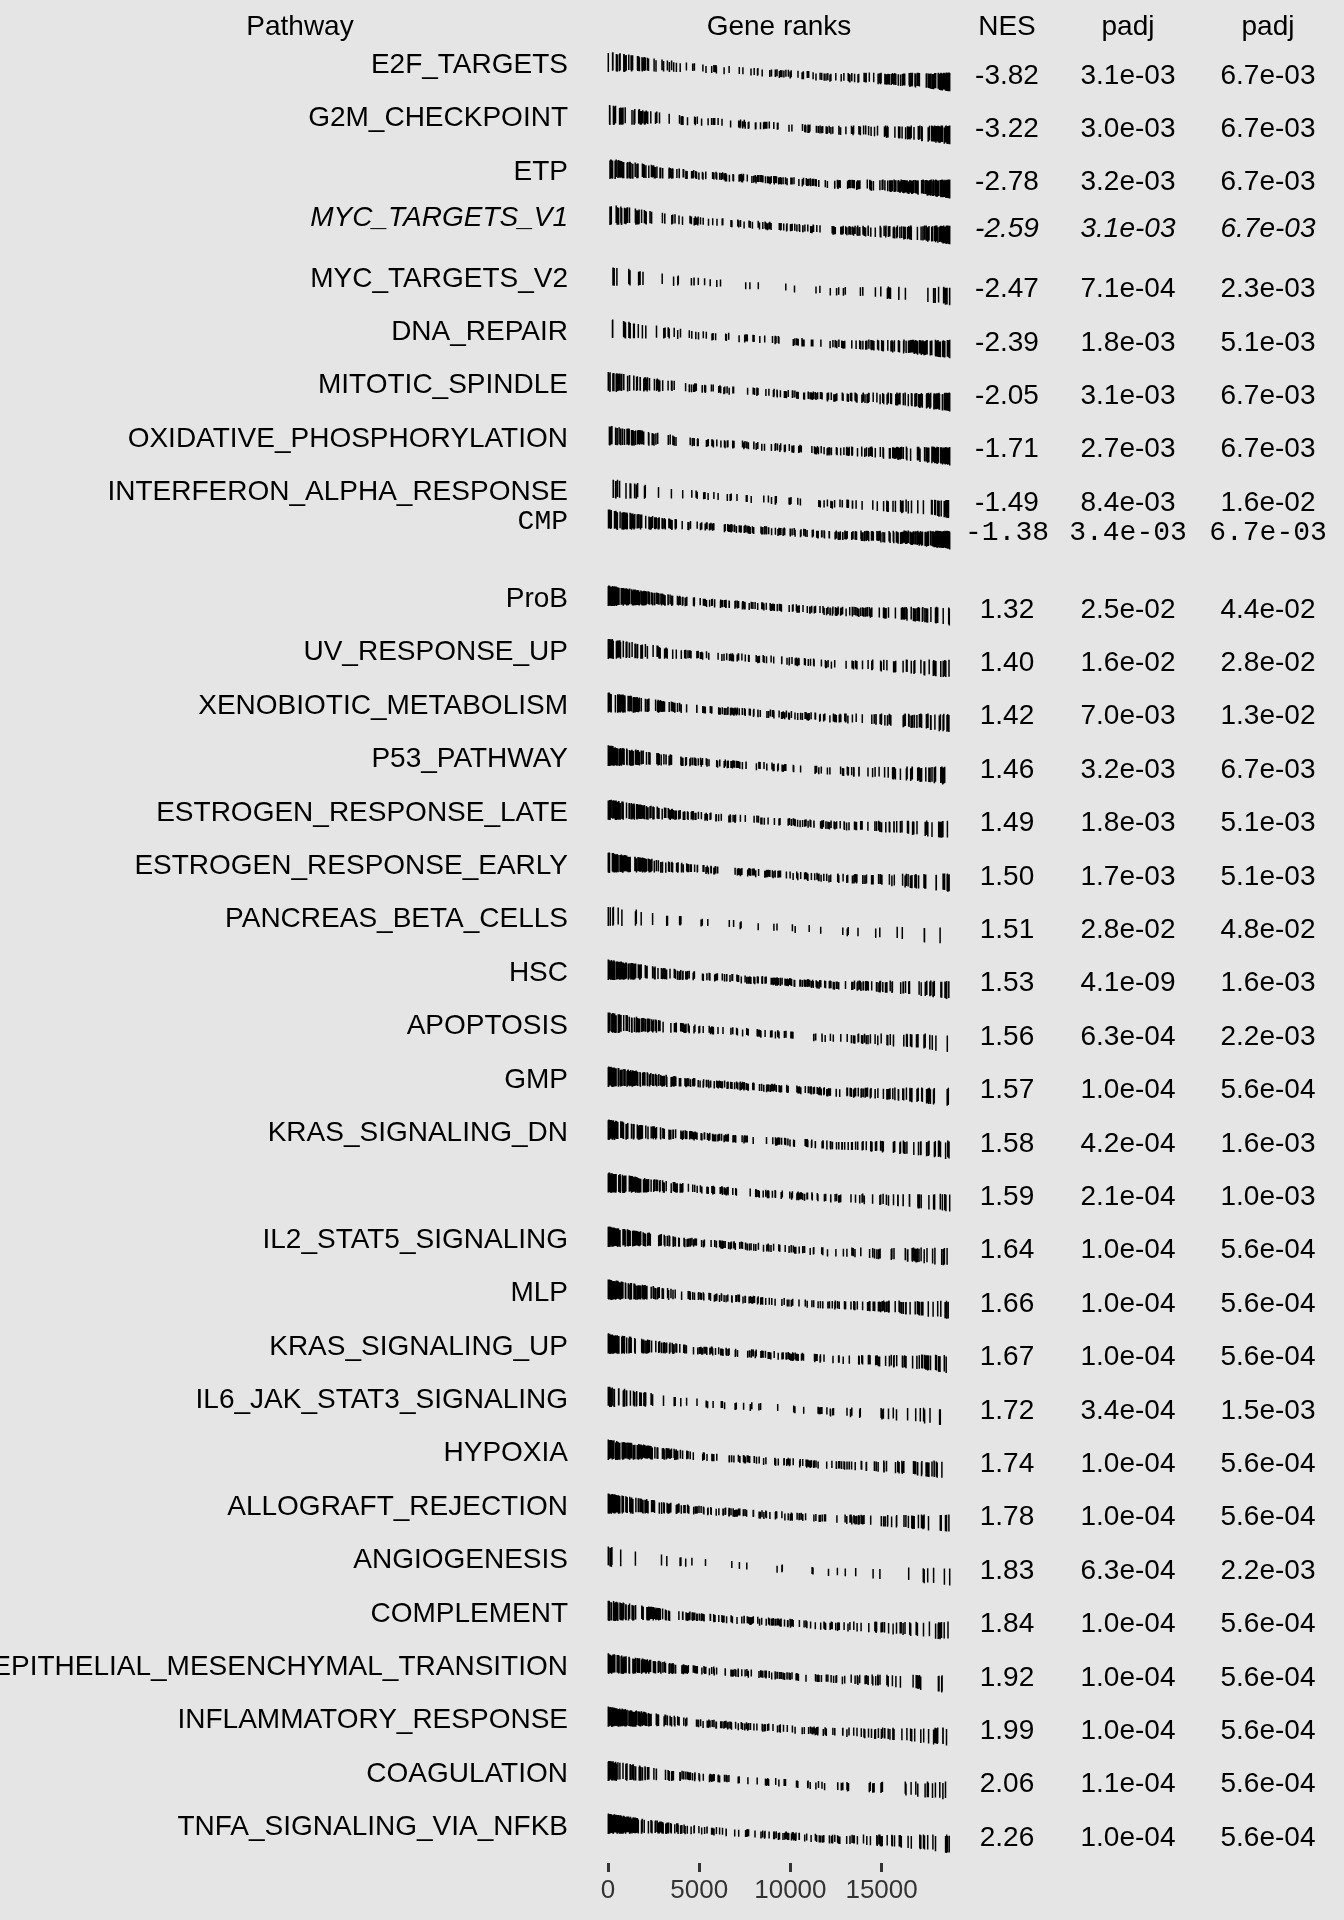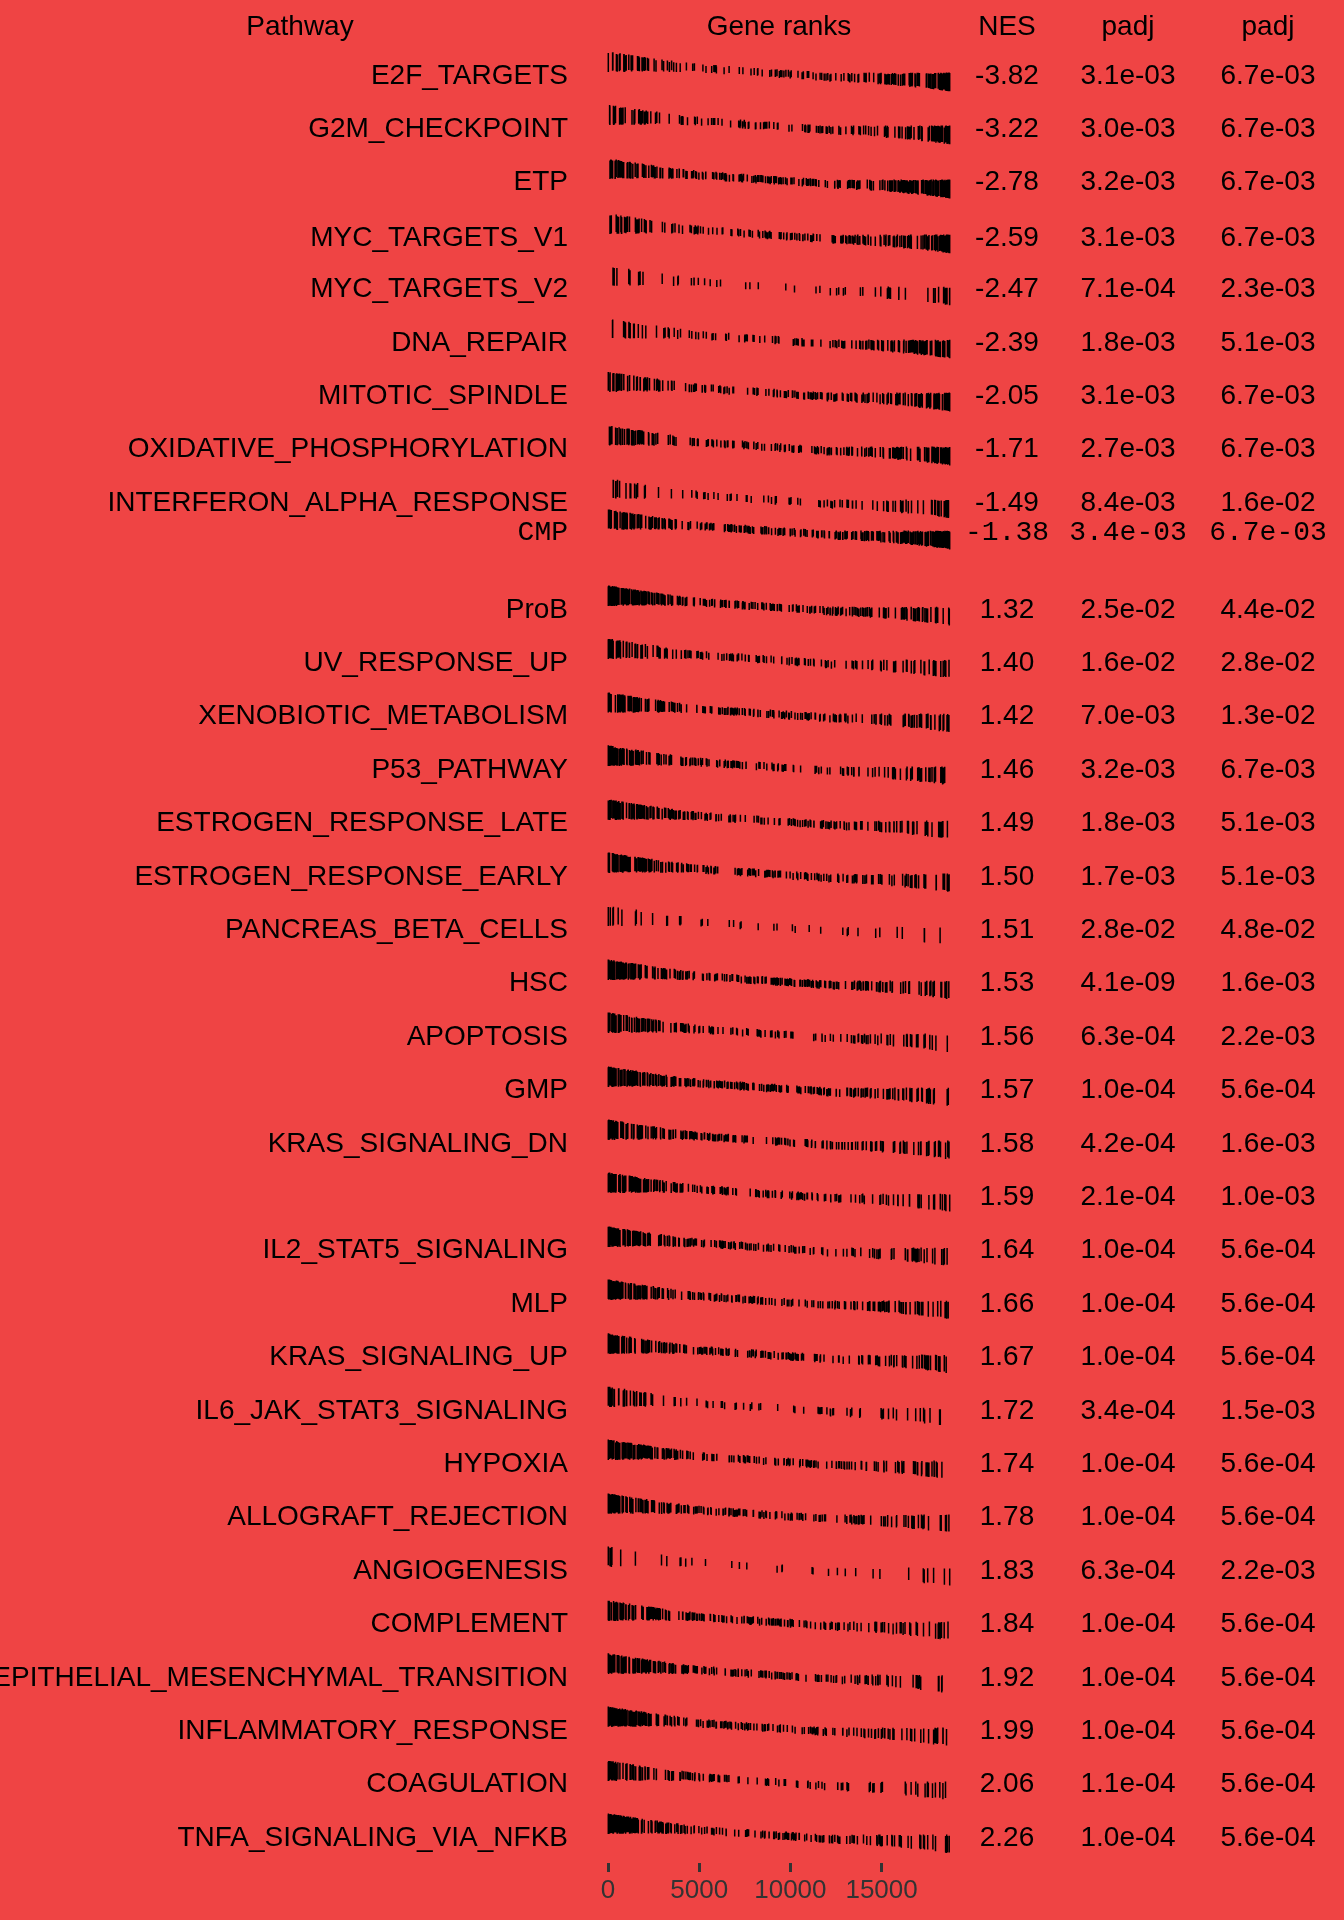--- a/index.html
+++ b/index.html
@@ -1,24 +1,24 @@
 <!DOCTYPE html>
 <html><head>
 <meta charset="utf-8">
 <style>
   html,body{margin:0;padding:0;background:#ffffff;}
   body{font-family:"Liberation Sans", sans-serif; color:#000;}
-  #canvas{position:relative;width:1344px;height:1920px;background:#ef4444;overflow:hidden;}
+  #canvas{position:relative;width:1344px;height:1920px;background:#e5e5e5;overflow:hidden;}
   .hdr{position:absolute;top:6px;height:40px;line-height:40px;font-size:28px;color:#000;
        transform:translateX(-50%);white-space:nowrap;}
   #rows{position:absolute;left:0;top:0;width:1344px;height:1920px;}
   .grow{position:absolute;left:0;width:1344px;}
   .pathway-label{position:absolute;left:0;width:568px;top:0;height:100%;
        font-size:28px;text-align:right;white-space:nowrap;overflow:hidden;
-       display:flex;align-items:center;justify-content:flex-end;}
+       display:flex;justify-content:flex-end;}
   .pathway-label span{display:inline-block;}
   .ranksvg{position:absolute;left:600px;top:0;}
   .cell{position:absolute;top:0;height:100%;font-size:28px;text-align:center;
        display:flex;align-items:center;justify-content:center;white-space:nowrap;}
   .cell.nes{left:930px;width:154px;}
   .cell.pval{left:1051px;width:154px;}
   .cell.padj{left:1191px;width:154px;}
   .axis-tick{position:absolute;width:3px;height:9px;background:#333;}
   .axis-label{position:absolute;transform:translateX(-50%);font-size:26px;color:#333;
        white-space:nowrap;}
@@ -60,21 +60,21 @@
     <div class="pathway-label">
           <span>ETP</span>
         </div>
     <svg class="ranksvg" width="358" height="54" viewBox="0 0 358 54">
           <path d="M344.0 25.8V42.1M336.4 25.0V40.4M53.6 10.3V22.1M294.1 24.6V35.7M37.4 8.6V22.7M116.7 17.7V24.7M156.0 21.5V28.5M139.4 19.2V26.2M317.9 25.3V38.7M116.0 16.8V23.8M240.2 25.3V32.9M52.2 10.5V22.5M257.6 25.3V33.8M348.8 26.5V43.3M212.4 23.7V30.7M79.2 13.6V22.4M113.9 17.5V24.5M234.7 26.4V33.8M31.0 8.5V23.6M309.9 25.0V37.6M225.3 25.0V32.2M336.0 26.1V41.4M334.0 25.2V40.3M347.8 26.4V43.1M102.4 16.7V23.7M155.3 20.0V27.0M345.0 24.8V41.2M160.8 20.0V27.0M12.6 5.4V23.5M349.6 26.2V43.1M234.8 25.8V33.2M327.8 26.3V40.7M332.8 26.2V41.1M333.4 25.9V40.9M344.3 25.7V42.0M347.5 25.5V42.2M43.6 9.0V22.2M91.6 16.0V23.6M349.3 24.8V41.7M124.3 18.2V25.2M349.7 25.4V42.3M29.6 6.7V22.1M55.2 12.0V23.6M198.9 23.9V30.9M147.3 19.5V26.5M337.1 25.4V40.9M15.1 6.3V23.9M165.5 21.3V28.3M18.8 5.3V22.4M315.0 25.1V38.1M302.7 25.8V37.7M210.3 23.2V30.2M335.8 25.8V41.1M126.5 19.4V26.4M349.7 26.0V43.0M194.0 22.2V29.2M323.1 24.6V38.5M190.9 22.4V29.4M342.1 26.0V42.0M347.8 25.0V41.8M20.8 5.9V22.7M141.5 20.3V27.3M69.2 12.4V22.2M294.8 25.9V37.1M348.4 26.2V43.0M295.9 25.2V36.4M83.2 14.1V22.5M10.8 4.5V22.9M181.3 22.6V29.6M348.6 25.0V41.8M54.3 11.7V23.4M330.5 25.0V39.7M216.1 24.2V31.2M31.0 8.1V23.2M72.9 13.8V23.2M318.1 26.3V39.7M349.1 26.0V42.9M324.0 25.2V39.1M27.8 7.0V22.6M346.3 25.8V42.3M176.5 21.3V28.3M335.6 25.2V40.5M30.2 7.2V22.4M250.2 25.1V33.2M290.0 26.0V36.7M105.7 17.2V24.2M248.4 25.1V33.1M38.0 8.4V22.4M349.7 25.2V42.1M329.5 25.3V39.9M159.0 20.1V27.1M325.7 24.9V39.0M349.3 25.6V42.5M192.1 22.5V29.5M279.9 25.2V35.2M30.2 8.5V23.7M349.3 25.4V42.3M331.2 24.6V39.4M171.2 20.9V27.9M304.6 25.8V37.8M202.3 24.6V31.6M305.7 25.3V37.5M141.6 18.8V25.8M308.9 26.5V38.9M282.2 24.9V35.0M341.2 25.2V41.1M341.9 24.7V40.7M125.5 19.3V26.3M300.2 26.2V37.8M16.2 4.6V22.1M344.5 25.5V41.8M93.0 16.1V23.6M210.6 24.3V31.3M341.6 24.9V40.9M298.6 24.9V36.4M349.5 25.1V42.1M340.9 26.4V42.3M259.1 25.6V34.2M331.0 26.0V40.7M169.0 21.6V28.6M36.9 9.1V23.3M337.1 26.5V41.9M349.7 26.0V43.0M326.1 24.9V39.1M253.0 25.0V33.2M208.6 23.8V30.8M21.6 5.9V22.5M292.3 25.3V36.2M271.2 26.1V35.4M42.4 8.6V21.9M206.8 24.0V31.0M83.7 14.2V22.5M304.3 25.0V37.0M307.5 26.2V38.5M346.7 26.1V42.7M69.0 13.8V23.7M175.2 20.9V27.9M343.4 25.6V41.8M342.8 24.8V40.9M133.5 19.6V26.6M344.1 25.8V42.1M79.3 14.5V23.3M257.6 25.8V34.3M187.1 23.3V30.3M44.3 9.7V22.8M60.7 12.4V23.3M185.5 22.2V29.2M349.4 25.7V42.6M327.3 25.2V39.6M239.1 25.0V32.6M342.7 25.6V41.7M43.7 9.9V23.1M335.6 25.3V40.6M338.3 25.4V41.0M349.7 24.8V41.8M290.8 25.2V36.0M87.1 16.1V24.1M317.5 25.8V39.1M95.7 16.0V23.4M23.7 7.0V23.3M207.8 24.0V31.0M203.5 22.7V29.7M349.7 24.8V41.7M98.9 17.5V24.7M35.2 7.6V22.0M329.1 25.5V40.0M342.2 25.1V41.2M162.9 20.5V27.5M349.7 25.8V42.7M62.7 12.9V23.5M348.0 24.7V41.5M151.9 21.1V28.1M348.2 24.5V41.3M121.4 17.9V24.9M12.1 5.6V23.7M56.9 11.5V22.9M291.0 26.1V36.9M304.3 25.1V37.1M183.1 22.2V29.2M333.2 24.6V39.6M259.9 25.2V33.8M327.1 26.2V40.5M256.7 26.5V34.9M335.8 24.6V39.9M346.8 25.1V41.7M72.9 14.0V23.4M301.2 24.5V36.3M143.5 18.7V25.7M247.6 26.2V34.1M112.8 17.1V24.1M342.9 26.1V42.2M27.9 8.0V23.5M289.6 25.3V36.0M32.8 8.8V23.7M27.1 7.7V23.4M139.1 19.8V26.8M22.7 6.9V23.3M295.4 25.2V36.4M347.1 24.9V41.5M133.0 18.9V25.9M298.0 25.5V37.0M271.4 26.5V35.8M349.1 26.0V42.9M71.5 14.1V23.7M76.9 14.0V23.0M303.2 25.0V36.9M129.4 19.7V26.7M347.2 24.7V41.4M282.9 24.5V34.7M303.7 25.8V37.7M17.9 5.8V23.0M10.0 5.5V24.0M157.6 19.9V26.9M216.3 24.5V31.5M237.4 24.8V32.3M311.7 26.0V38.7M93.7 15.1V22.6M345.9 26.4V42.9M254.3 25.1V33.4M311.2 25.5V38.1M11.3 4.8V23.1M161.7 20.1V27.1M267.3 24.5V33.6M299.8 26.2V37.8M60.0 12.5V23.4M270.9 25.6V34.9M29.8 6.7V21.9M227.4 25.9V33.1M15.3 5.6V23.2M112.6 17.1V24.1M349.7 26.1V43.1M249.8 24.8V32.9M270.3 26.1V35.3M349.4 24.5V41.4M252.0 24.8V33.0M178.7 22.6V29.6M173.8 20.9V27.9M303.7 26.3V38.3M347.2 24.8V41.5M37.8 9.3V23.3M29.7 7.8V23.1M348.6 26.1V43.0M215.6 24.1V31.1M125.4 19.2V26.2M311.8 26.3V39.0M307.1 25.2V37.5M72.4 13.2V22.7M45.9 10.2V23.1M273.4 26.1V35.6M105.8 16.6V23.6M304.7 25.7V37.7M170.2 22.2V29.2M330.4 26.0V40.7M301.6 24.9V36.7M212.7 24.1V31.1M85.9 15.7V23.9M316.0 25.3V38.4M343.3 25.7V41.8M174.3 22.6V29.6M238.1 26.3V33.9M312.7 25.9V38.7M206.3 23.0V30.0M125.8 18.0V25.0M313.3 25.1V37.9M96.5 16.8V24.1M237.7 25.9V33.4M122.6 17.3V24.3M103.0 17.7V24.7M349.6 24.8V41.7M48.8 10.5V23.0M213.8 23.8V30.8M284.9 25.3V35.6M51.4 9.8V21.9M342.0 24.6V40.7M218.8 25.0V32.1M287.7 25.6V36.2M161.5 20.3V27.3M340.1 25.1V40.9M167.7 21.3V28.3M349.2 25.1V42.0M294.2 26.0V37.1M153.7 20.8V27.8M269.8 24.8V34.0M18.3 4.9V22.0M202.5 24.1V31.1M19.9 5.8V22.7M119.7 17.8V24.8M180.2 22.0V29.0M321.6 24.9V38.6M333.6 25.5V40.6M349.2 26.1V43.0M349.7 26.4V43.4M141.8 20.2V27.2M348.8 25.6V42.5M70.4 13.0V22.7M142.5 20.5V27.5M125.4 19.4V26.4M140.7 19.1V26.1M348.0 25.1V41.9M301.6 25.0V36.7" stroke="#000000" stroke-width="1.5" fill="none"></path>
         </svg>
     <div class="cell nes">-2.78</div>
     <div class="cell pval">3.2e-03</div>
     <div class="cell padj">6.7e-03</div>
   </div>
-      <div class="grow" style="top: 210px; height: 53.4px;">
+      <div class="grow" style="top: 201px; height: 53.4px; font-style: italic;">
     <div class="pathway-label">
           <span>MYC_TARGETS_V1</span>
         </div>
     <svg class="ranksvg" width="358" height="54" viewBox="0 0 358 54">
           <path d="M117.0 17.7V24.7M349.4 26.3V43.2M79.0 14.5V23.2M304.4 25.8V37.8M212.0 25.2V32.2M349.7 24.8V41.8M137.8 18.5V25.5M326.4 25.5V39.8M347.7 25.6V42.3M204.9 23.5V30.5M167.4 22.2V29.2M152.4 20.7V27.7M122.2 17.6V24.6M284.1 24.7V35.0M257.6 24.8V33.3M265.6 26.5V35.4M94.2 17.0V24.5M171.1 22.0V29.0M286.0 24.6V35.0M235.3 25.9V33.3M317.4 25.7V39.0M131.8 19.3V26.3M169.8 20.8V27.8M250.9 25.7V33.8M303.9 26.4V38.4M311.3 26.3V39.0M44.4 9.1V22.2M241.5 25.4V33.1M250.0 25.6V33.6M122.8 17.3V24.3M138.7 19.5V26.5M346.1 26.4V42.9M326.2 24.5V38.8M62.4 11.7V22.3M294.1 25.5V36.6M341.0 24.9V40.8M296.8 25.9V37.2M29.5 6.6V22.0M25.9 7.3V23.2M348.4 25.6V42.4M343.1 26.3V42.5M275.3 26.5V36.1M158.2 19.8V26.8M186.6 23.4V30.4M187.0 22.3V29.3M233.5 26.1V33.5M75.0 13.2V22.4M96.4 16.4V23.7M347.9 25.7V42.4M203.0 24.2V31.2M346.7 25.6V42.2M288.4 25.3V35.9M100.5 16.3V23.4M64.8 12.4V22.8M324.6 24.6V38.7M82.5 15.5V24.0M347.8 24.6V41.3M263.1 25.0V33.8M341.8 25.4V41.4M46.2 10.6V23.5M213.2 23.4V30.4M50.0 10.0V22.3M71.8 14.0V23.6M309.8 25.9V38.4M310.5 24.6V37.2M140.5 19.1V26.1M343.2 25.9V42.1M213.5 23.9V30.9M349.2 25.4V42.3M191.1 22.9V29.9M21.4 7.1V23.7M94.4 16.9V24.4M41.6 8.5V22.0M187.0 22.4V29.4M280.3 26.3V36.2M192.2 22.8V29.8M303.7 25.6V37.6M232.2 25.1V32.5M255.1 24.7V33.1M348.2 25.9V42.7M321.1 25.5V39.2M233.9 26.0V33.4M323.0 25.3V39.2M340.8 24.7V40.6M45.4 9.9V22.8M165.1 20.4V27.4M307.5 26.0V38.3M335.7 25.9V41.2M112.7 17.2V24.2M37.1 9.3V23.5M258.1 26.4V34.9M332.5 25.3V40.2M18.6 6.7V23.8M181.1 22.1V29.1M257.1 26.0V34.4M248.9 25.8V33.8M199.7 24.1V31.1M38.0 9.6V23.6M294.1 25.6V36.7M180.6 22.4V29.4M346.6 25.6V42.2M342.3 25.1V41.2M150.2 20.1V27.1M343.7 24.5V40.8M39.1 8.4V22.2M194.8 22.7V29.7M27.2 6.3V22.0M270.8 26.4V35.7M27.5 6.3V21.9M257.8 24.6V33.1M299.9 25.7V37.3M72.8 13.4V22.8M240.8 25.8V33.5M24.5 6.7V22.8M159.5 21.4V28.4M149.0 19.6V26.6M91.4 15.5V23.2M16.2 4.5V22.0M233.1 26.4V33.8M165.9 21.5V28.5M131.9 19.3V26.3M252.7 25.4V33.7M349.7 25.7V42.7M241.8 26.0V33.7M348.1 24.9V41.6M268.1 24.6V33.7M349.3 26.4V43.3M346.4 25.6V42.1M11.3 5.3V23.6M10.0 5.5V24.1M280.9 26.4V36.4M294.8 26.4V37.6M349.1 26.0V42.9M334.5 25.1V40.3M329.0 25.1V39.6M337.9 26.2V41.8M327.8 26.3V40.8M344.2 26.0V42.3M216.8 24.0V31.0M199.3 23.0V30.0M321.1 25.5V39.2M263.0 24.7V33.5M95.3 15.2V22.6M297.4 24.6V36.0M311.0 24.6V37.3M38.9 9.4V23.3M322.9 25.7V39.6M345.9 25.6V42.1M183.7 22.5V29.5M345.4 25.4V41.8M169.0 21.6V28.6M293.3 26.2V37.2M98.1 15.5V22.7M264.2 26.0V34.9M162.8 21.1V28.1M253.6 26.4V34.7M131.0 18.9V25.9M308.6 25.1V37.5M144.1 20.5V27.5M305.2 25.8V37.9M347.3 24.7V41.4M245.7 25.3V33.2M35.9 9.4V23.7M51.6 10.7V22.8M346.9 25.8V42.4M246.9 26.3V34.2M190.5 23.2V30.2M301.7 25.2V36.9M20.9 5.5V22.2M97.8 17.3V24.6M233.8 24.9V32.3M210.7 25.1V32.1M268.3 25.8V34.9M95.1 16.6V24.0M249.3 24.9V33.0M280.2 24.7V34.6M179.3 22.0V29.0M336.8 24.6V40.0M348.9 24.8V41.7M202.8 24.3V31.3M285.7 26.1V36.5M207.8 23.4V30.4M335.5 24.5V39.8M108.5 17.8V24.8M331.7 25.7V40.5M242.7 25.7V33.4M196.9 23.5V30.5M103.2 16.7V23.7M346.7 24.6V41.2M346.5 24.7V41.2M349.7 26.3V43.2M220.0 24.3V31.4M339.6 25.4V41.1M243.2 24.8V32.5M35.4 7.5V22.0M17.2 6.3V23.7M289.8 24.9V35.6M21.7 7.3V23.9M90.0 14.7V22.5M259.8 26.1V34.7" stroke="#000000" stroke-width="1.5" fill="none"></path>
         </svg>
     <div class="cell nes">-2.59</div>
     <div class="cell pval">3.1e-03</div>
     <div class="cell padj">6.7e-03</div>
   </div>

